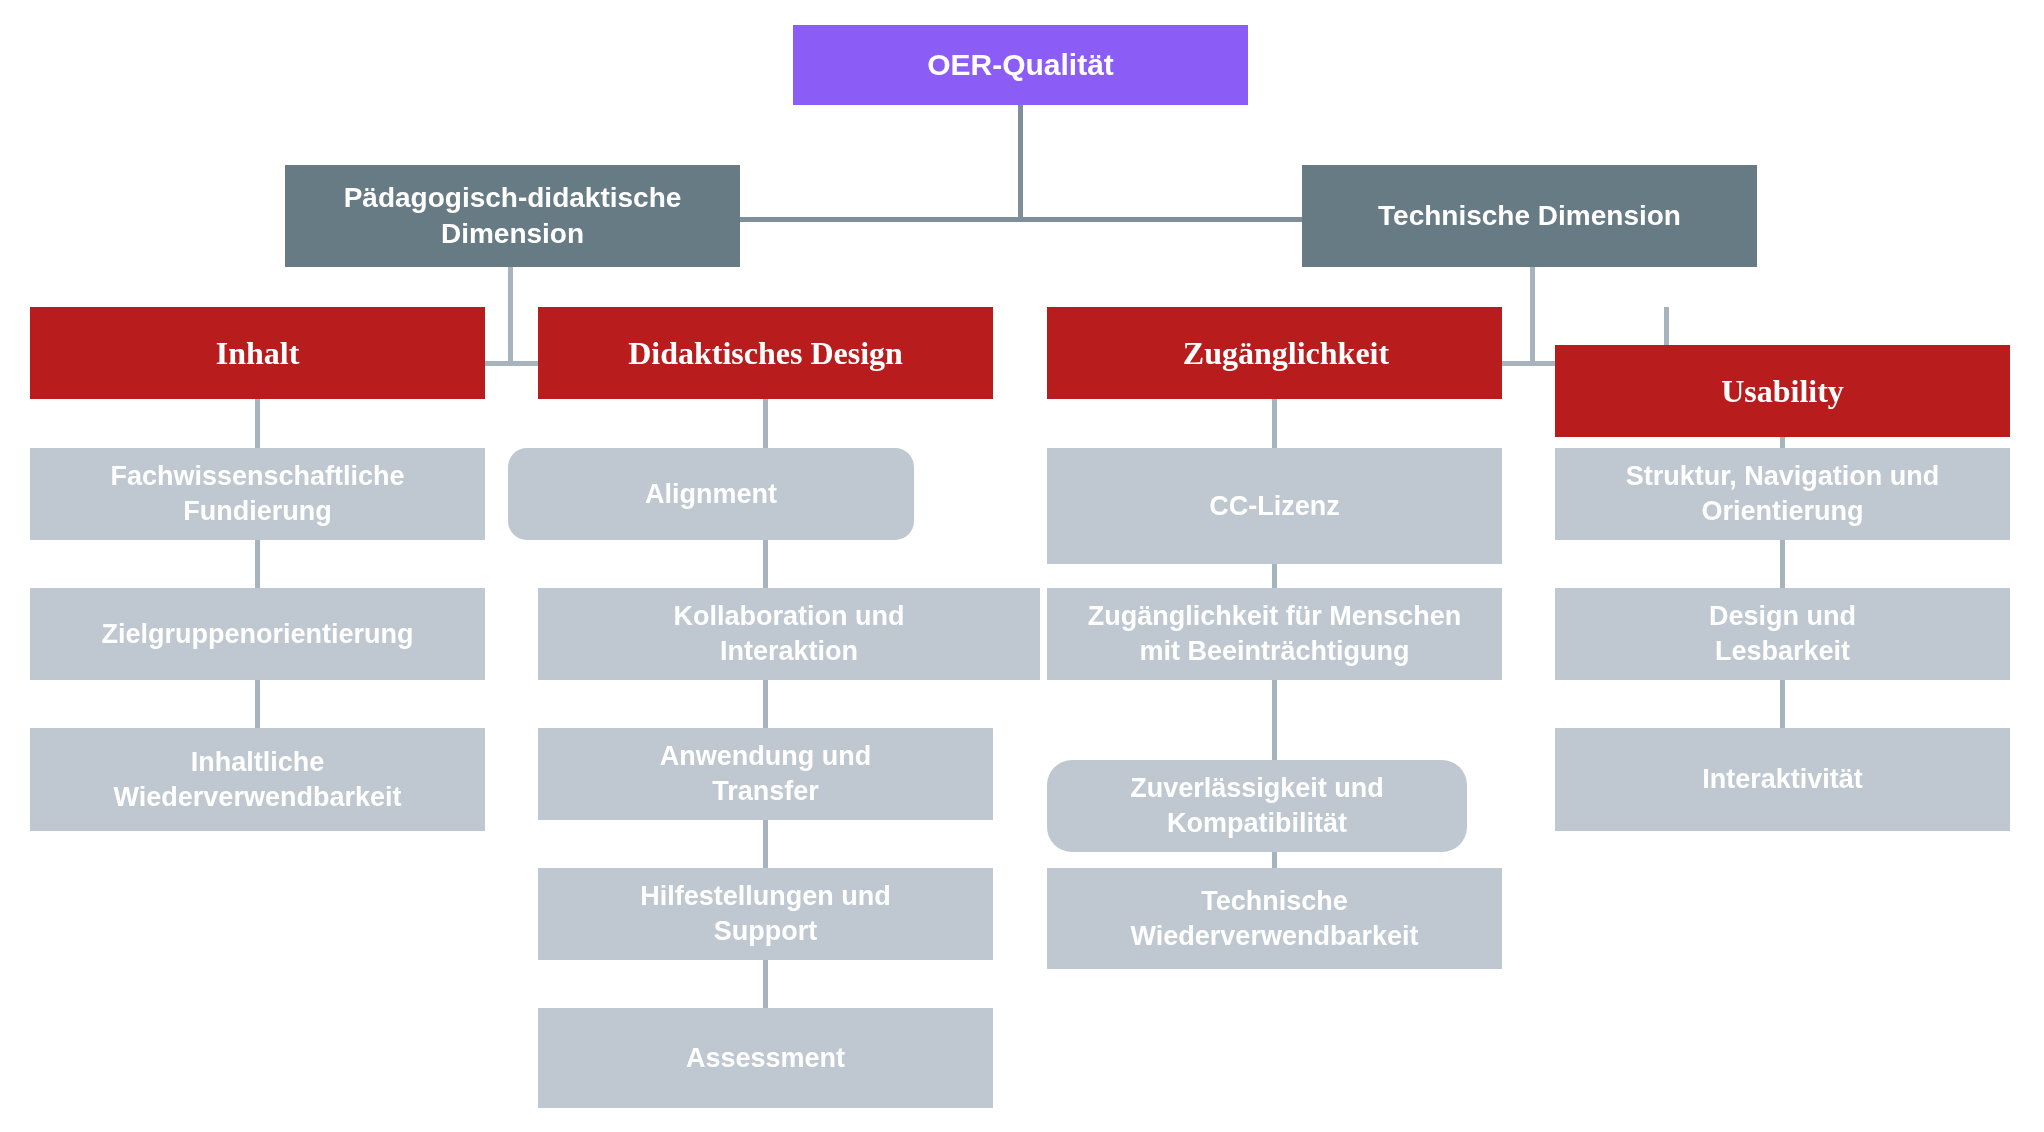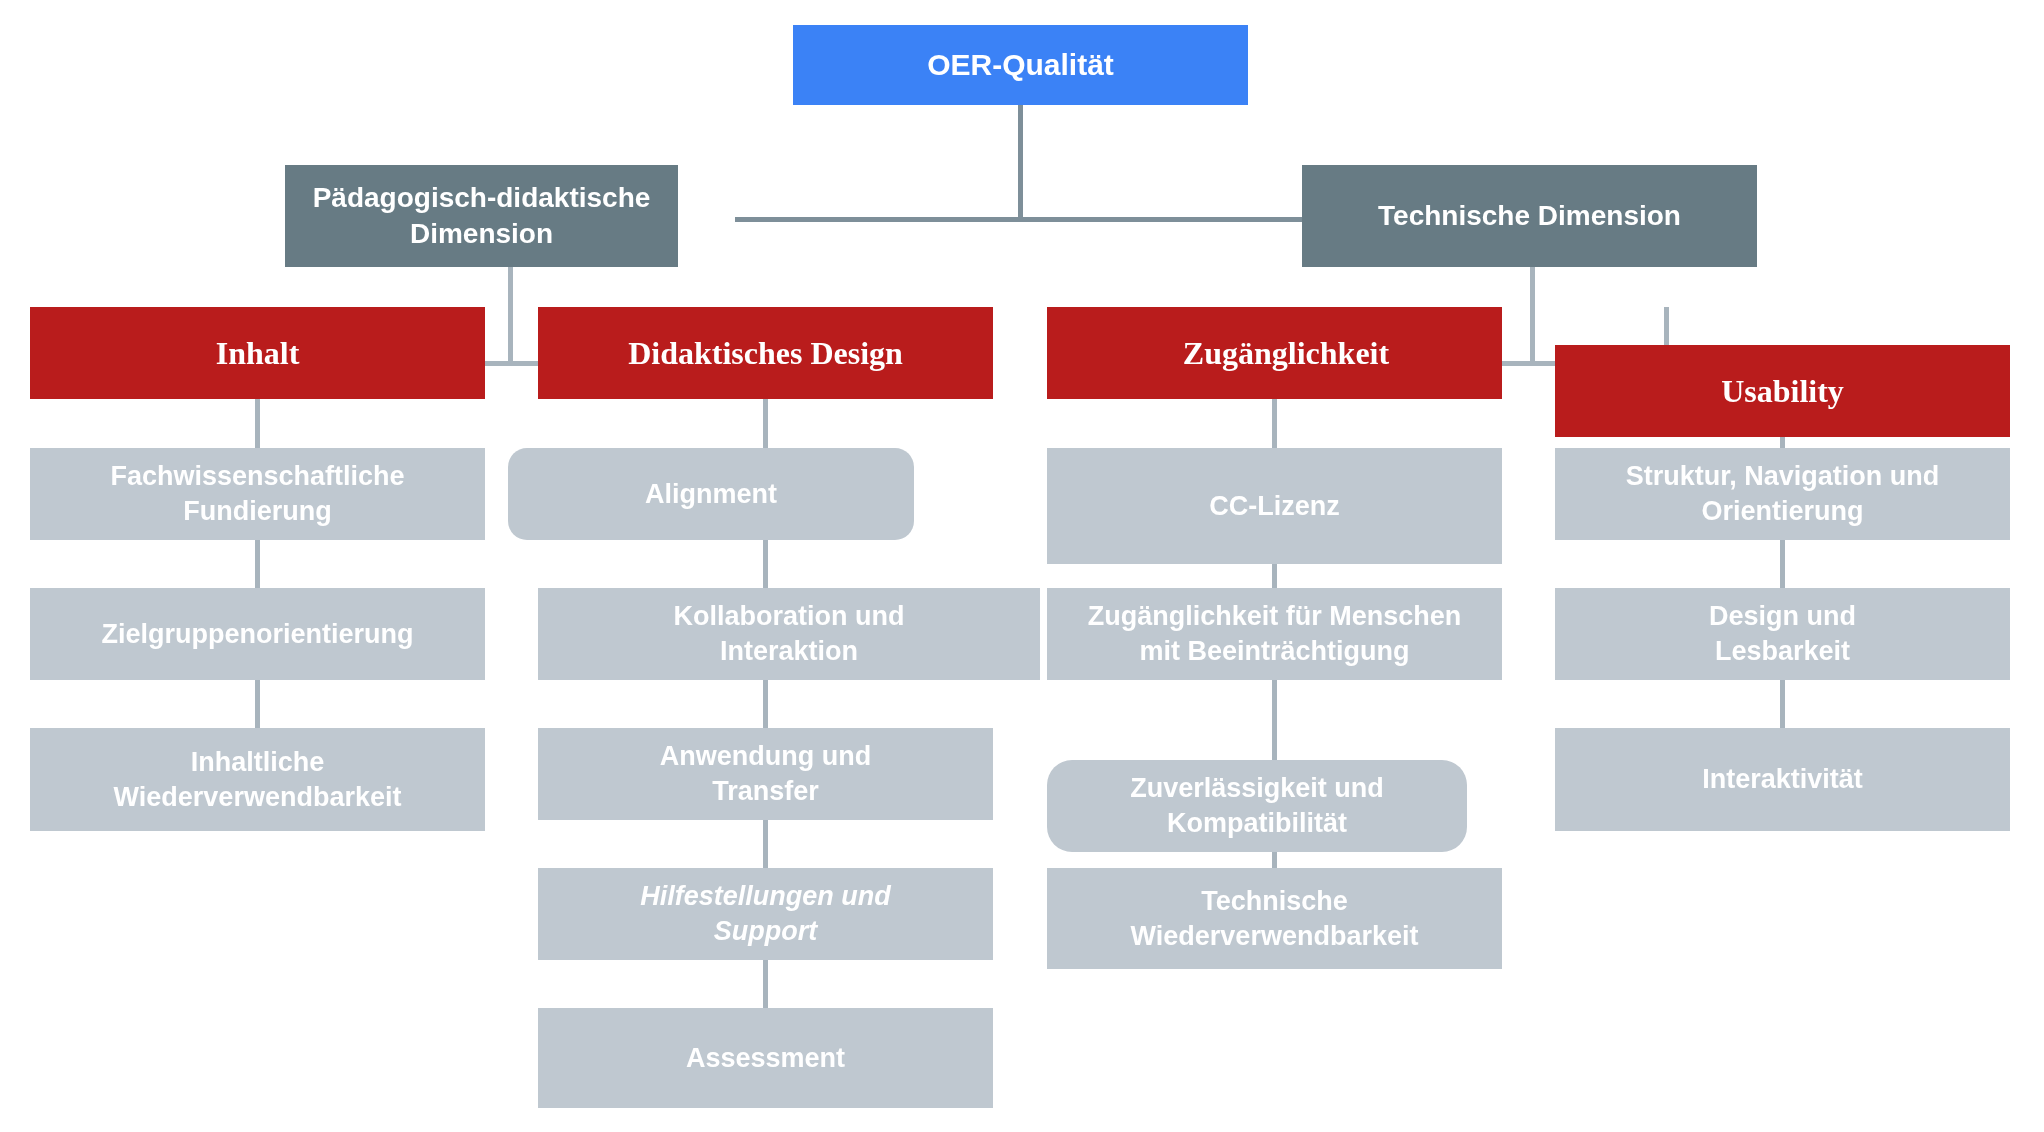--- a/index.html
+++ b/index.html
@@ -24,21 +24,21 @@
     justify-content: center;
     text-align: center;
     color: #ffffff;
     font-weight: bold;
     line-height: 1.28;
     box-sizing: border-box;
     padding: 4px 10px;
     z-index: 3;
   }
   .node-root {
-    background: #3b82f6;
+    background: #8b5cf6;
     font-size: 30px;
   }
   .node-dim {
     background: #677b84;
     font-size: 28px;
   }
   .node-cat {
     background: #b91c1c;
     font-size: 32px;
     font-family: Liberation Serif, serif;
@@ -85,21 +85,21 @@
   <div class="connector" style="left:763px; top:399px; width:5px; height:709px;"></div>
 
   <div class="connector" style="left:1272px; top:399px; width:5px; height:570px;"></div>
 
   <div class="connector" style="left:1780px; top:399px; width:5px; height:432px;"></div>
 
   <div class="node node-root" style="left:793px; top:25px; width:455px; height:80px;">
     <span class="node-label">OER-Qualität</span>
   </div>
 
-  <div class="node node-dim" style="left:285px; top:165px; width:393px; height:102px;text-align:center;">
+  <div class="node node-dim" style="left:285px; top:165px; width:455px; height:102px;text-align:center;">
     <span class="node-label">Pädagogisch-didaktische
 Dimension</span>
   </div>
   <div class="node node-dim" style="left:1302px; top:165px; width:455px; height:102px;">
     <span class="node-label">Technische Dimension</span>
   </div>
 
   <div class="node node-cat" style="left:30px; top:307px; width:455px; height:92px;">
     <span class="node-label">Inhalt</span>
   </div>
@@ -129,21 +129,21 @@
     <span class="node-label">Alignment</span>
   </div>
   <div class="node node-leaf" style="left:538px; top:588px; width:502px; height:92px;">
     <span class="node-label">Kollaboration und
 Interaktion</span>
   </div>
   <div class="node node-leaf" style="left:538px; top:728px; width:455px; height:92px;">
     <span class="node-label">Anwendung und
 Transfer</span>
   </div>
-  <div class="node node-leaf" style="left:538px; top:868px; width:455px; height:92px;font-style:italic;">
+  <div class="node node-leaf" style="left:538px; top:868px; width:455px; height:92px;">
     <span class="node-label">Hilfestellungen und
 Support</span>
   </div>
   <div class="node node-leaf" style="left:538px; top:1008px; width:455px; height:100px;">
     <span class="node-label">Assessment</span>
   </div>
 
   <div class="node node-leaf" style="left:1047px; top:448px; width:455px; height:116px;">
     <span class="node-label">CC-Lizenz</span>
   </div>

